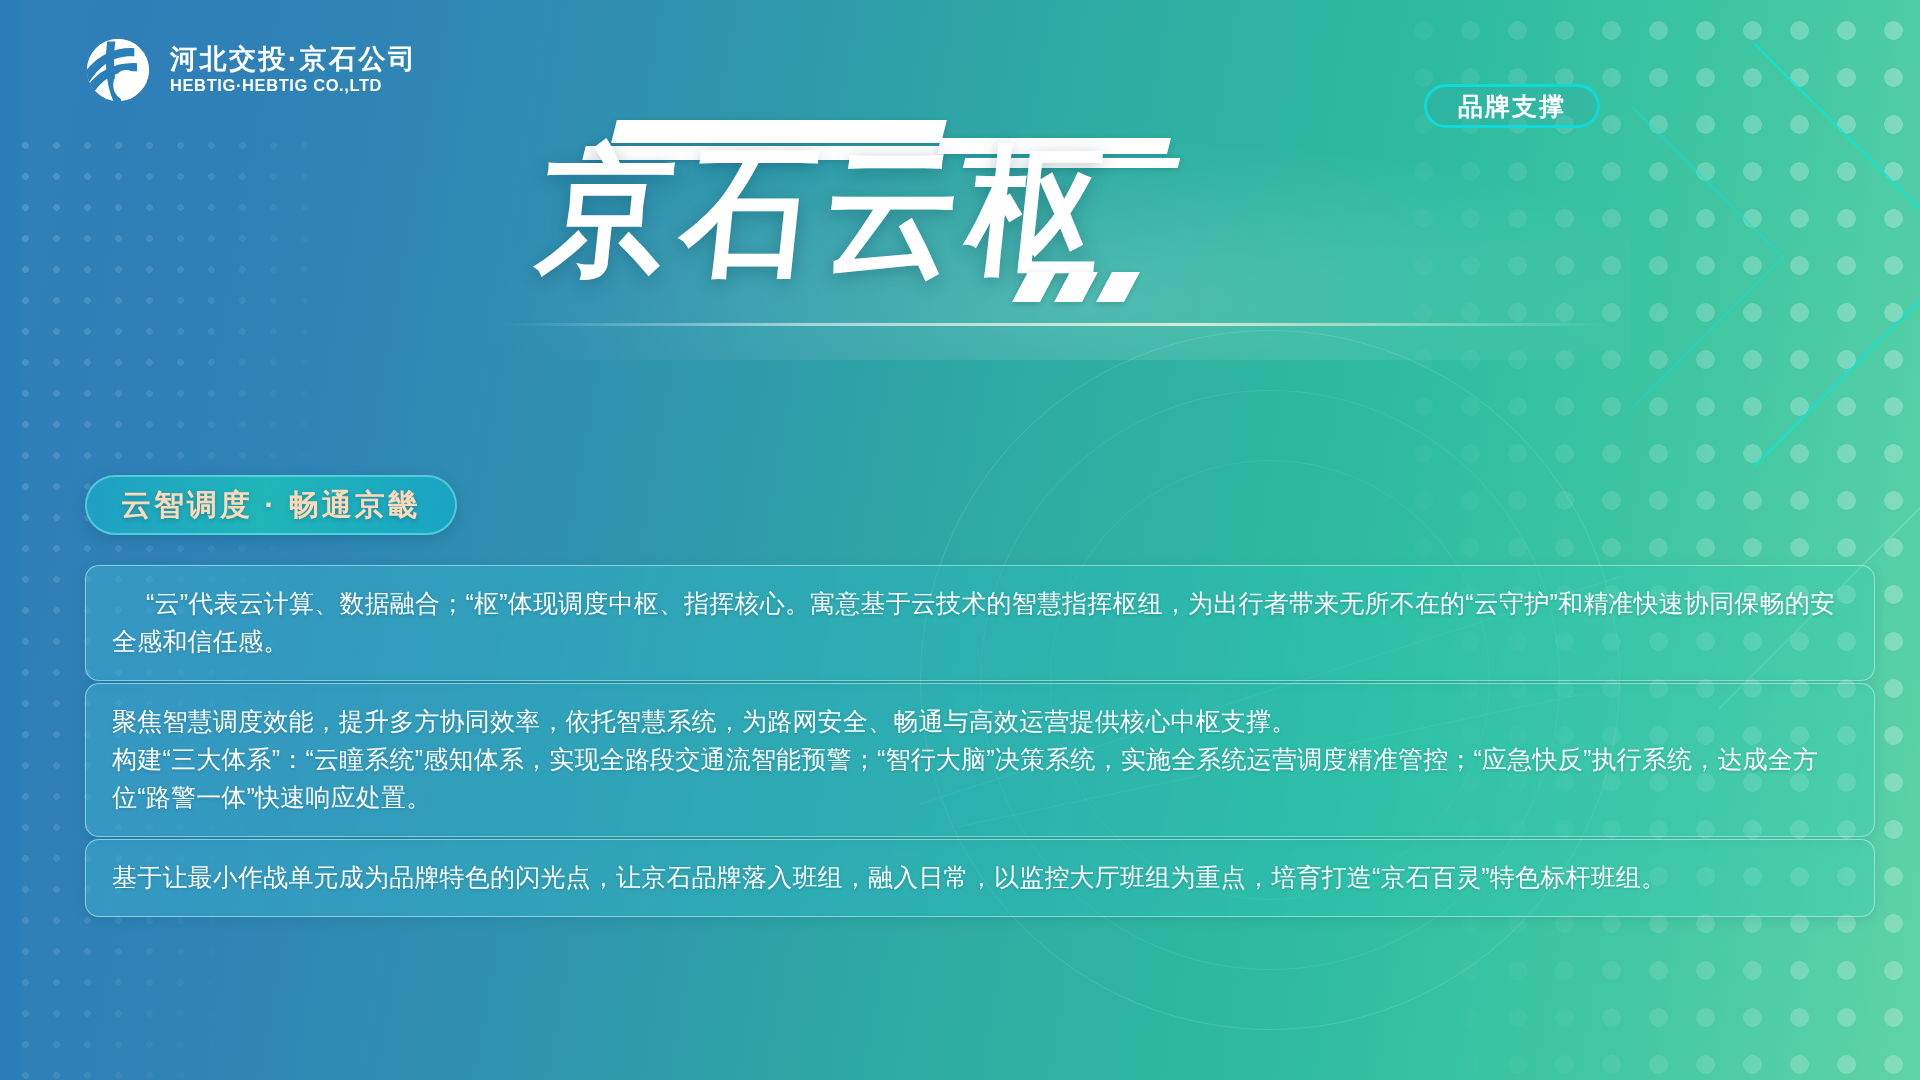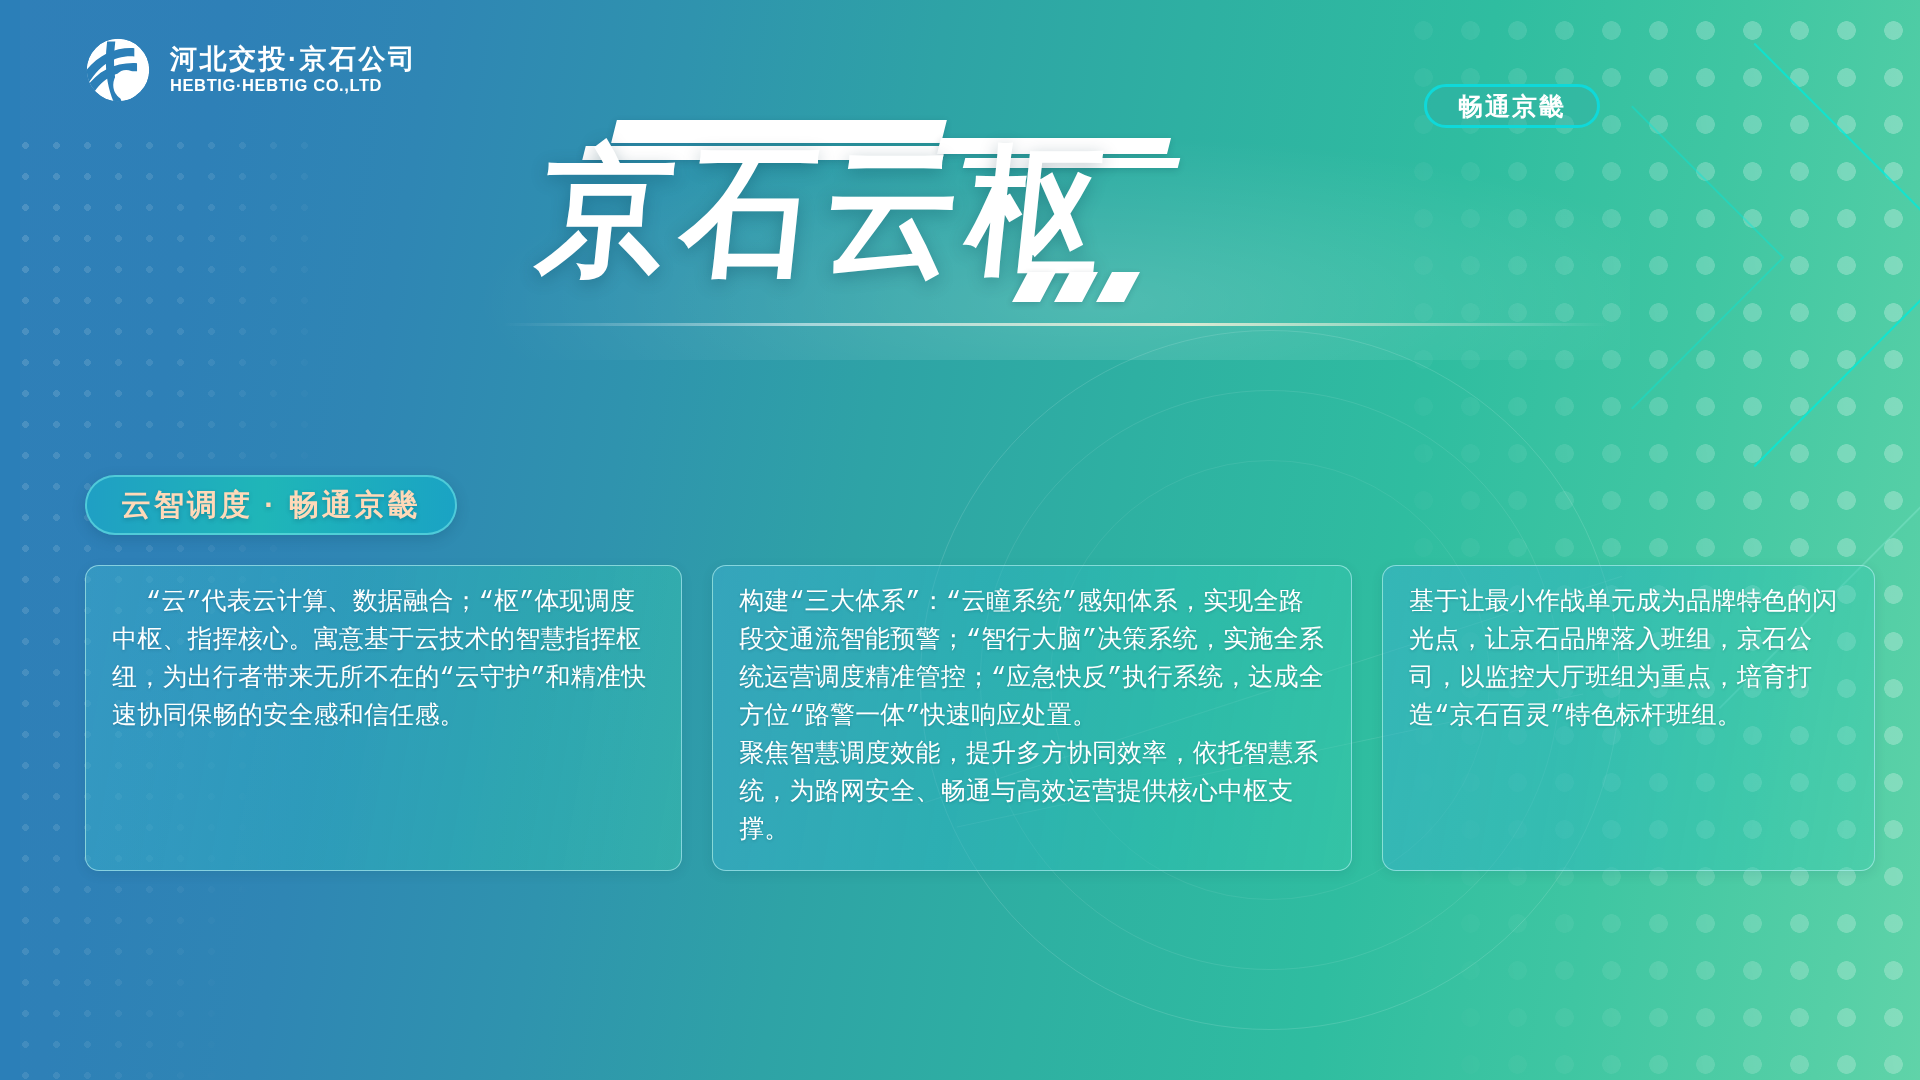--- a/index.html
+++ b/index.html
@@ -166,21 +166,21 @@
   .subtitle-pill span{
     color:#ffd9b8; font-size:30px; font-weight:bold; letter-spacing:3px;
     white-space:nowrap;
     text-shadow:0 2px 4px rgba(0,60,80,.25);
   }
 
   
   .cards{
     position:absolute; left:65px; top:565px;
     width:1790px;
-    display:flex; flex-direction:row; gap:30px;font-family:Liberation Mono, monospace;
+    display:flex; flex-direction:column; gap:2px;
   }
   .card{
     border:1.6px solid rgba(190,245,245,.60);
     border-radius:14px;
     background:linear-gradient(100deg, rgba(60,175,205,.50) 0%, rgba(45,180,195,.46) 40%, rgba(45,195,180,.42) 72%, rgba(60,205,175,.38) 100%);
     padding:18px 26px 20px 26px;
     box-shadow:0 3px 12px rgba(0,50,70,.10);
   }
   .card p{
     color:#fff;
@@ -227,21 +227,21 @@
         </g>
       </svg>
     </span>
     <span class="logo-text">
       <span class="logo-cn">河北交投·京石公司</span>
       <span class="logo-en">HEBTIG·HEBTIG CO.,LTD</span>
     </span>
   </div>
 
   <div class="brand-badge">
-    <span>畅通京畿</span>
+    <span>品牌支撑</span>
   </div>
 
   <div class="title-block">
     <div class="title-bars">
       <i class="bar bar-1"></i>
       <i class="bar bar-2"></i>
       <i class="bar bar-3"></i>
       <i class="bar bar-4"></i>
     </div>
     <div class="title-main">京石云枢</div>
@@ -256,22 +256,22 @@
     <span>云智调度 · 畅通京畿</span>
   </div>
 
   <div class="cards">
 
     <div class="card">
       <p class="indent">“云”代表云计算、数据融合；“枢”体现调度中枢、指挥核心。寓意基于云技术的智慧指挥枢纽，为出行者带来无所不在的“云守护”和精准快速协同保畅的安全感和信任感。</p>
     </div>
 
     <div class="card">
+      <p>聚焦智慧调度效能，提升多方协同效率，依托智慧系统，为路网安全、畅通与高效运营提供核心中枢支撑。</p>
       <p>构建“三大体系”：“云瞳系统”感知体系，实现全路段交通流智能预警；“智行大脑”决策系统，实施全系统运营调度精准管控；“应急快反”执行系统，达成全方位“路警一体”快速响应处置。</p>
-      <p>聚焦智慧调度效能，提升多方协同效率，依托智慧系统，为路网安全、畅通与高效运营提供核心中枢支撑。</p>
     </div>
 
     <div class="card">
-      <p>基于让最小作战单元成为品牌特色的闪光点，让京石品牌落入班组，京石公司，以监控大厅班组为重点，培育打造“京石百灵”特色标杆班组。</p>
+      <p>基于让最小作战单元成为品牌特色的闪光点，让京石品牌落入班组，融入日常，以监控大厅班组为重点，培育打造“京石百灵”特色标杆班组。</p>
     </div>
 
   </div>
 </div>
 
 </body></html>

